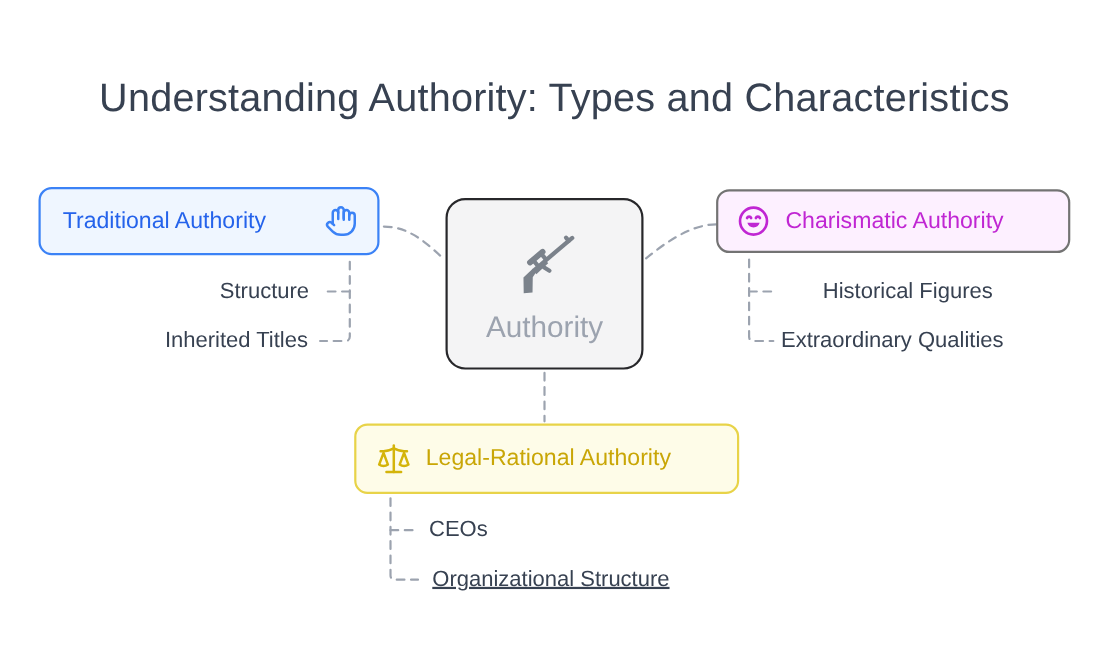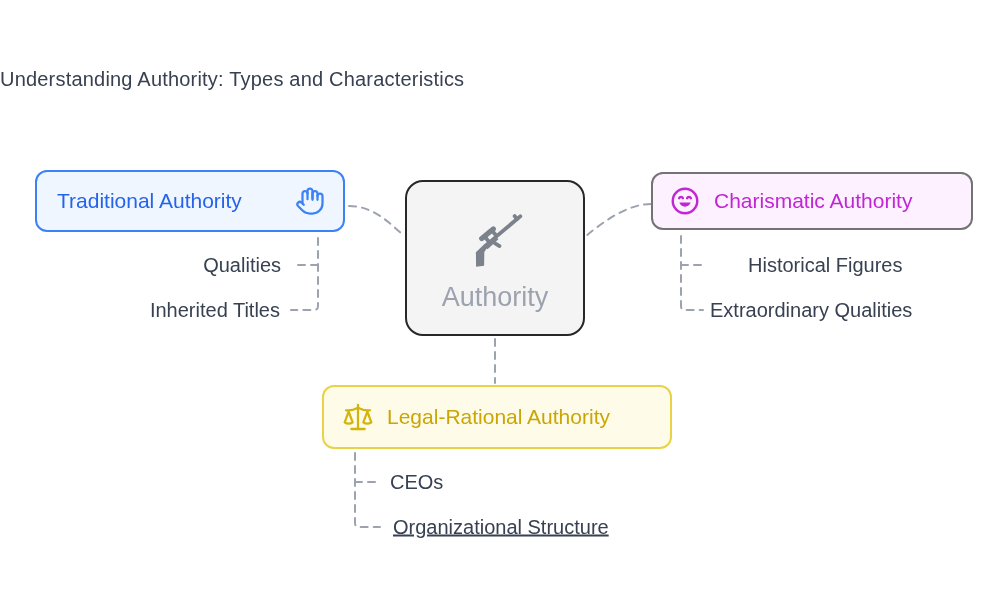--- a/index.html
+++ b/index.html
@@ -6,22 +6,22 @@
   .canvas {
     position:relative;
     width:1008px; height:603px;
     background:#ffffff;
     font-family:"Liberation Sans", sans-serif;
     overflow:hidden;
   }
   .title {
     position:absolute;
     top:68px; left:0; width:100%;
-    text-align:left;
-    font-size:20px; font-weight:500;
+    text-align:center;
+    font-size:36px; font-weight:500;
     color:#374151;
     letter-spacing:0.2px;
   }
   .connector-layer { position:absolute; inset:0; z-index:0; }
   .node {
     position:absolute;
     display:flex; align-items:center;
     box-sizing:border-box;
     border-radius:12px;
     z-index:2;
@@ -141,21 +141,21 @@
         <path d="m16 16 3-8 3 8c-.87.65-1.92 1-3 1s-2.13-.35-3-1Z"></path>
         <path d="m2 16 3-8 3 8c-.87.65-1.92 1-3 1s-2.13-.35-3-1Z"></path>
         <path d="M7 21h10"></path>
         <path d="M12 3v18"></path>
         <path d="M3 7h2c2 0 5-1 7-2 2 1 5 2 7 2h2"></path>
       </svg>
     </span>
     <span class="label">Legal-Rational Authority</span>
   </div>
 
-  <div class="sub-item" style="right:727px; top:265px;">Qualities</div>
+  <div class="sub-item" style="right:727px; top:265px;">Structure</div>
   <div class="sub-item" style="right:728px; top:310px;">Inherited Titles</div>
 
   <div class="sub-item" style="left:748px; top:265px;">Historical Figures</div>
   <div class="sub-item" style="left:710px; top:310px;">Extraordinary Qualities</div>
 
   <div class="sub-item" style="left:390px; top:482px;">CEOs</div>
   <div class="sub-item" style="left:393px; top:527px;text-decoration:underline;">Organizational Structure</div>
 
 </div>
 

